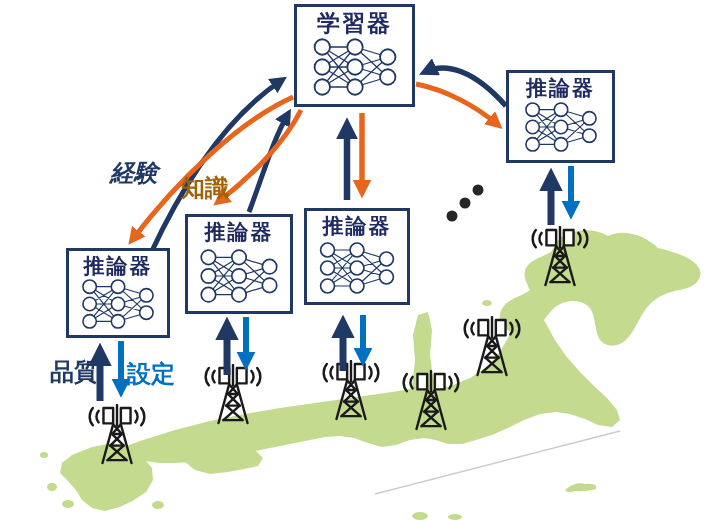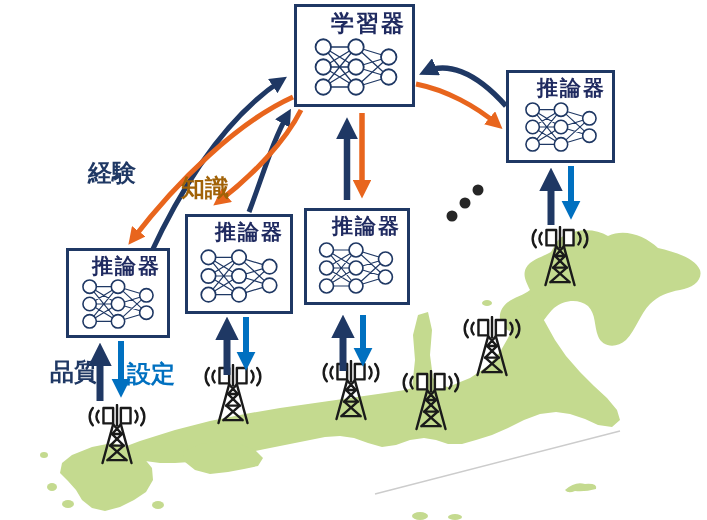--- a/index.html
+++ b/index.html
@@ -1,20 +1,20 @@
 <!DOCTYPE html>
 <html><head>
 <meta charset="utf-8">
 <style>
   html,body{margin:0;padding:0;background:#fff;}
   #stage{position:relative;width:707px;height:520px;background:#fff;overflow:hidden;
          font-family:"DejaVu Sans","Liberation Sans",sans-serif;}
   .layer{position:absolute;left:0;top:0;width:707px;height:520px;}
   .box{position:absolute;background:#fff;border:3px solid #1f3864;box-sizing:border-box;
-       display:flex;flex-direction:column;align-items:flex-end;justify-content:space-between;
+       display:flex;flex-direction:column;align-items:center;justify-content:space-between;
        padding:3px 6px 7px;z-index:40;}
   .box-title{font-weight:bold;color:#1f2a60;letter-spacing:2px;line-height:1.15;white-space:nowrap;}
   .nn{flex:0 0 auto;}
   .flow-label{position:absolute;font-weight:bold;font-size:24px;z-index:50;white-space:nowrap;}
   .lbl-navy{color:#1f3864;}
   .lbl-orange{color:#a16207;}
   .lbl-blue{color:#0070c0;}
   .tower{position:absolute;z-index:20;}
 </style>
 </head>
@@ -169,18 +169,18 @@
       </svg>
   </div>
 
   <div class="box" style="left:506px;top:70px;width:109px;height:93px;">
     <span class="box-title" style="font-size:21px;">推論器</span>
     <svg class="nn" width="90" height="52" viewBox="0 0 100 66">
         <use href="#nn"></use>
       </svg>
   </div>
 
-  <span class="flow-label lbl-navy" style="left:88px;top:157px;">経験</span>
+  <span class="flow-label lbl-navy" style="left:110px;top:157px;font-style:italic;">経験</span>
   <span class="flow-label lbl-orange" style="left:181px;top:172px;">知識</span>
   <span class="flow-label lbl-navy" style="left:50px;top:356px;">品質</span>
   <span class="flow-label lbl-blue" style="left:127px;top:358px;">設定</span>
 
 </div>
 
 </body></html>

